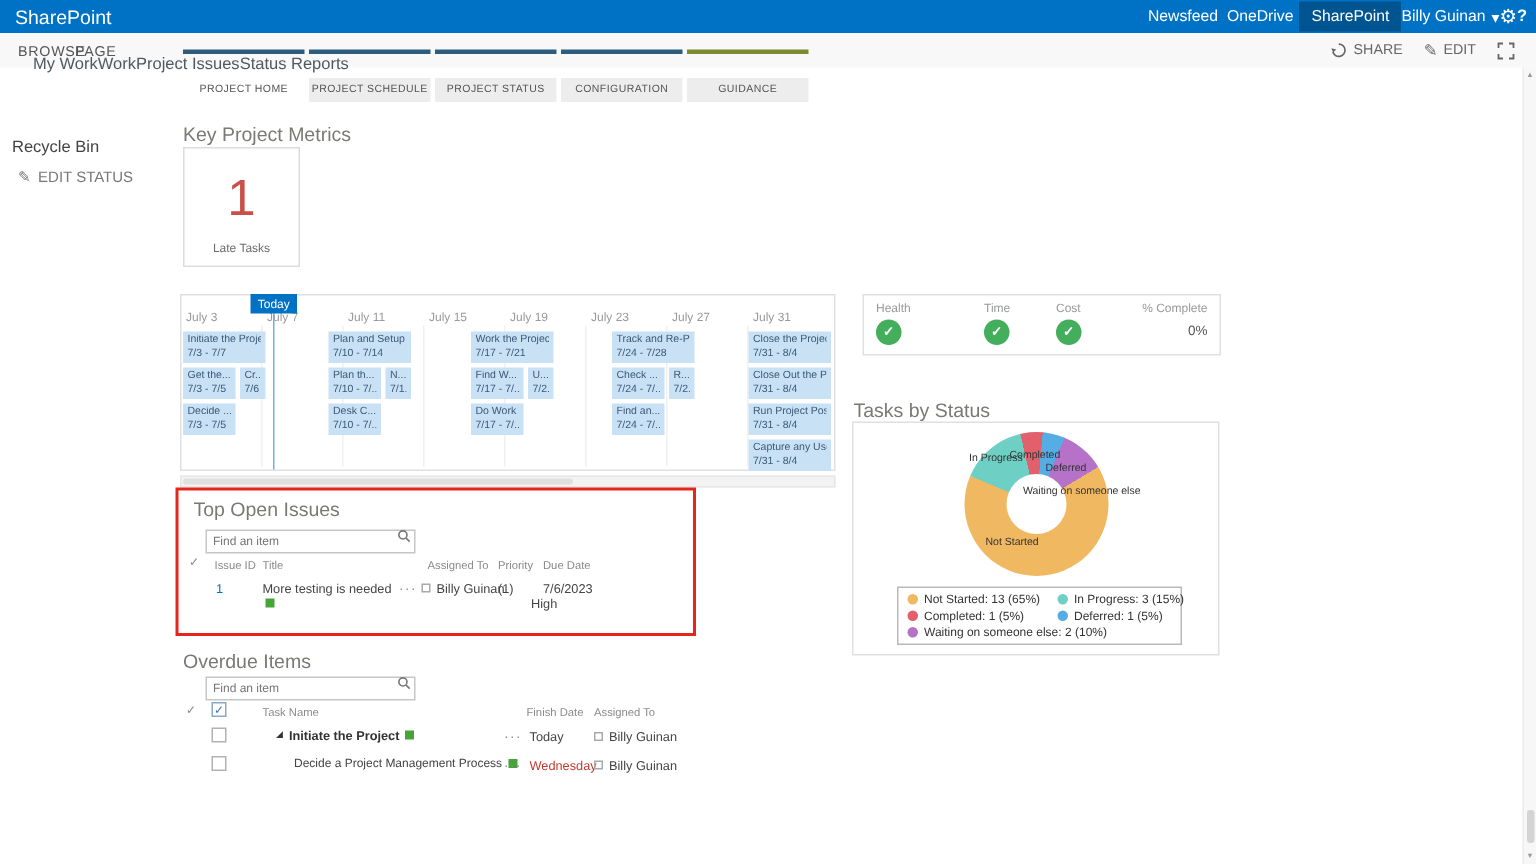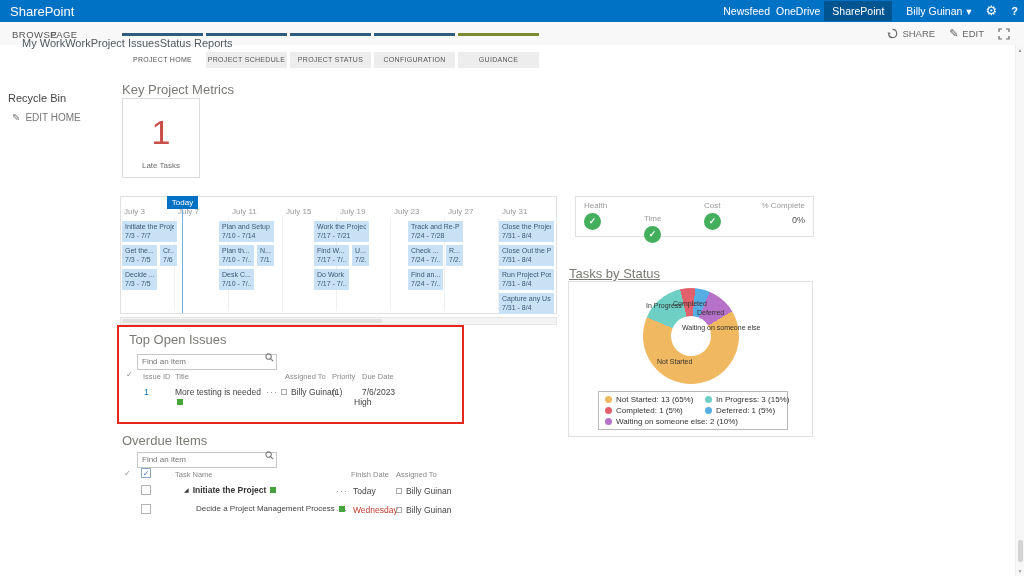--- a/index.html
+++ b/index.html
@@ -2,21 +2,21 @@
 <html><head>
 <meta charset="utf-8">
 <style>
   html,body{margin:0;padding:0;background:#fff;}
   *{box-sizing:border-box;font-family:"Liberation Sans",sans-serif;}
   #screen{position:relative;width:1024px;height:576px;background:#fff;overflow:hidden;}
 
   
   #suitebar{position:absolute;left:0;top:0;width:1024px;height:22px;background:#0072c6;display:flex;align-items:center;}
   #brand{color:#fff;font-size:13px;margin-left:10px;}
-  #suite-right{position:absolute;right:6px;top:0;height:22px;display:flex;align-items:center;gap:14px;}
+  #suite-right{position:absolute;right:6px;top:0;height:22px;display:flex;align-items:center;}
   .suite-link{color:#fff;font-size:10.5px;cursor:pointer;padding:4px 2px;}
   .suite-link.active{background:#00548f;padding:4px 8px;}
   #suite-user{color:#fff;font-size:10.5px;display:flex;align-items:center;gap:4px;cursor:pointer;}
   .suite-icon{color:#fff;font-size:13px;cursor:pointer;line-height:22px;}
   #help-icon{font-size:11px;font-weight:bold;}
 
   
   #ribbon{position:absolute;left:0;top:22px;width:1024px;height:23px;background:#f8f8f8;}
   .ribbon-tab{position:absolute;top:7px;font-size:9.5px;color:#555;letter-spacing:.5px;cursor:pointer;}
   #ribbon-right{position:absolute;right:14px;top:0;height:23px;display:flex;align-items:center;gap:14px;}
@@ -63,21 +63,21 @@
   
   #kpi{position:absolute;left:575px;top:196px;width:239px;height:41px;border:1px solid #e0e0e0;background:#fff;}
   .kpi-item{position:absolute;top:4px;}
   .kpi-label{font-size:8px;color:#999;}
   .kpi-circle{width:17px;height:17px;border-radius:50%;margin-top:3px;color:#fff;font-size:9px;font-weight:bold;
     text-align:center;line-height:17px;}
   #kpi-pct-label{position:absolute;right:8px;top:4px;font-size:8px;color:#999;}
   #kpi-pct-value{position:absolute;right:8px;top:18px;font-size:9px;color:#555;}
 
   
-  #tbs-title{position:absolute;left:569px;top:266px;font-size:13px;color:#7a7a74;text-decoration:underline;}
+  #tbs-title{position:absolute;left:569px;top:266px;font-size:13px;color:#7a7a74;}
   #tbs-box{position:absolute;left:568px;top:281px;width:245px;height:156px;border:1px solid #e0e0e0;background:#fff;}
   #donut{position:absolute;left:74px;top:6px;width:96px;height:96px;border-radius:50%;}
   #donut-hole{position:absolute;left:102px;top:34px;width:40px;height:40px;border-radius:50%;background:#fff;}
   .slice-label{position:absolute;font-size:7px;color:#333;white-space:nowrap;z-index:2;}
   .slice-label-0{left:88px;top:76px;}   
   .slice-label-1{left:77px;top:20px;}   
   .slice-label-2{left:104px;top:18px;}  
   .slice-label-3{left:128px;top:27px;}  
   .slice-label-4{left:113px;top:42px;}  
   #tbs-legend{position:absolute;left:29px;top:109px;width:190px;border:1px solid #b9b9b9;padding:3px 6px;
@@ -161,21 +161,21 @@
   <div id="sidenav">
     <div id="side-items">
         <div class="nav-item">My Work</div>
         <div class="nav-item">Work</div>
         <div class="nav-item">Project Issues</div>
         <div class="nav-item">Status Reports</div>
       </div>
     <div id="recycle-bin">Recycle Bin</div>
     <div id="edit-links">
       <span>✎</span>
-      <span>EDIT HOME</span>
+      <span>EDIT STATUS</span>
     </div>
   </div>
 
   <div id="tabs">
       <div class="tab active">
         <div class="tab-accent" style="background: rgb(46, 92, 127);"></div>
         <div class="tab-label">PROJECT HOME</div>
       </div>
       <div class="tab">
         <div class="tab-accent" style="background: rgb(46, 92, 127);"></div>
@@ -306,21 +306,21 @@
     <div id="gantt-hthumb"></div>
   </div>
 
   <div id="kpi">
     <span id="kpi-pct-label">% Complete</span>
     <span id="kpi-pct-value">0%</span>
   <div class="kpi-item" style="left: 8px;">
         <div class="kpi-label">Health</div>
         <div class="kpi-circle" style="background: rgb(67, 174, 92);">✓</div>
       </div>
-      <div class="kpi-item" style="left: 68px; margin-top: 13px;">
+      <div class="kpi-item" style="left: 80px;">
         <div class="kpi-label">Time</div>
         <div class="kpi-circle" style="background: rgb(67, 174, 92);">✓</div>
       </div>
       <div class="kpi-item" style="left: 128px;">
         <div class="kpi-label">Cost</div>
         <div class="kpi-circle" style="background: rgb(67, 174, 92);">✓</div>
       </div>
     </div>
 
   <div id="tbs-title">Tasks by Status</div>

